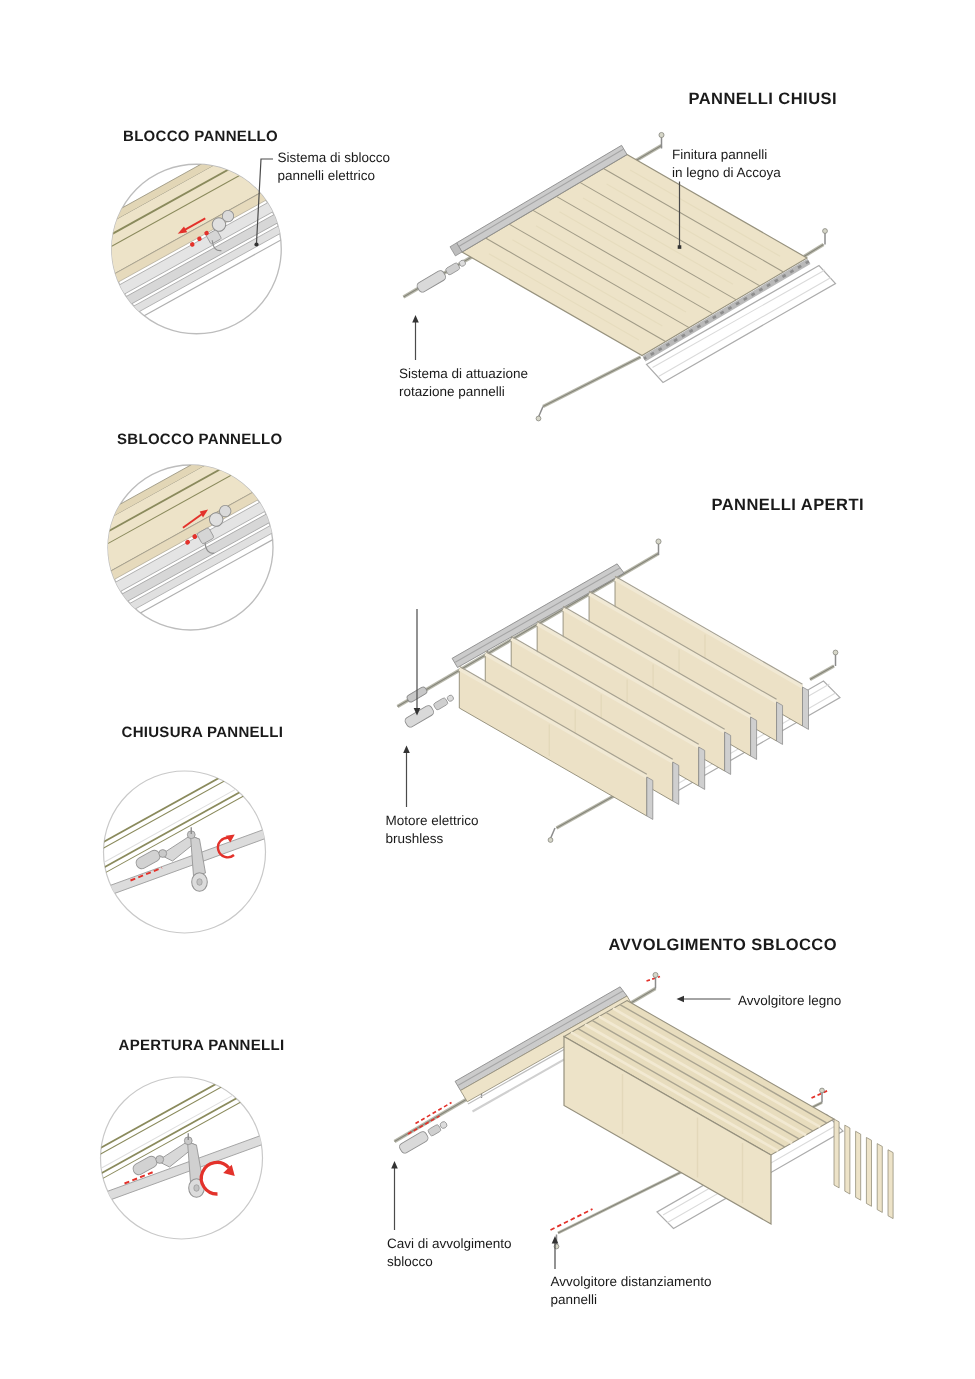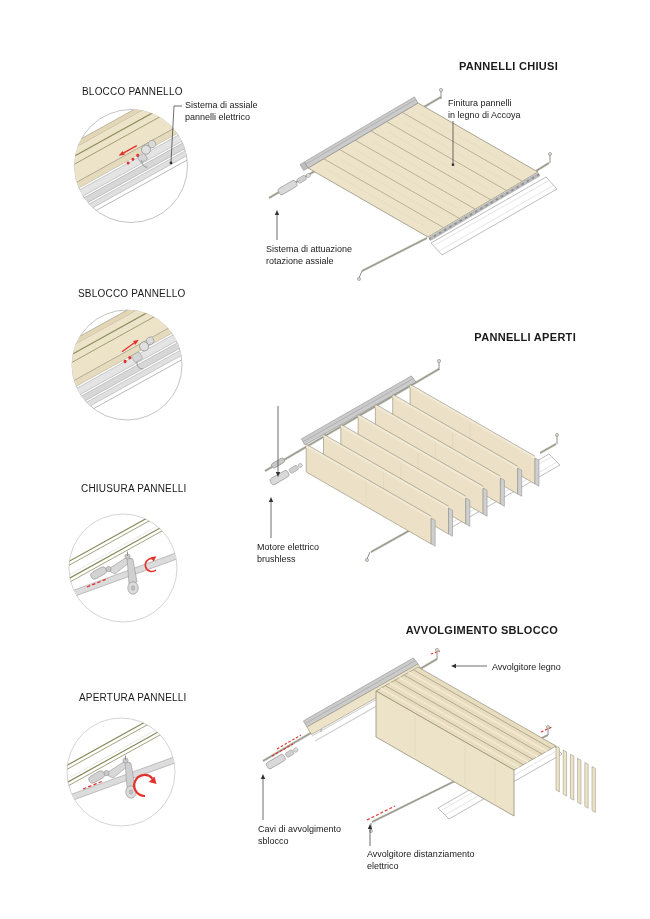--- a/index.html
+++ b/index.html
@@ -1,50 +1,50 @@
 <!DOCTYPE html>
 <html><head>
 <meta charset="utf-8">
 <style>
   html,body{margin:0;padding:0;background:#fff;}
   .page{position:relative;width:650px;height:919px;background:#fff;overflow:hidden;
         font-family:"Liberation Sans",sans-serif;color:#1a1a1a;}
-  .h-left{position:absolute;font-size:10px;font-weight:normal;letter-spacing:.2px;white-space:nowrap;}
+  .h-left{position:absolute;font-size:10px;font-weight:bold;letter-spacing:.2px;white-space:nowrap;}
   .h-sec{position:absolute;font-size:11px;font-weight:bold;letter-spacing:.3px;text-align:right;width:300px;}
   .callout{position:absolute;font-size:9px;line-height:12px;white-space:pre-line;}
   svg{position:absolute;display:block;}
   .ov{pointer-events:none;}
 </style>
 </head>
 <body>
 
 <div class="page">
 
   <div class="h-left" style="left:82px;top:86px">BLOCCO PANNELLO</div>
   <div class="h-left" style="left:78px;top:288px">SBLOCCO PANNELLO</div>
   <div class="h-left" style="left:81px;top:483px">CHIUSURA PANNELLI</div>
   <div class="h-left" style="left:79px;top:692px">APERTURA PANNELLI</div>
 
   <div class="h-sec" style="left:258px;top:60px">PANNELLI CHIUSI</div>
   <div class="h-sec" style="left:276px;top:331px">PANNELLI APERTI</div>
   <div class="h-sec" style="left:258px;top:624px">AVVOLGIMENTO SBLOCCO</div>
 
-  <div class="callout" style="left:185px;top:99px">Sistema di assiale
+  <div class="callout" style="left:185px;top:99px">Sistema di sblocco
 pannelli elettrico</div>
   <div class="callout" style="left:448px;top:97px">Finitura pannelli
 in legno di Accoya</div>
   <div class="callout" style="left:266px;top:243px">Sistema di attuazione
-rotazione assiale</div>
+rotazione pannelli</div>
   <div class="callout" style="left:257px;top:541px">Motore elettrico
 brushless</div>
   <div class="callout" style="left:492px;top:661px">Avvolgitore legno</div>
   <div class="callout" style="left:258px;top:823px">Cavi di avvolgimento
 sblocco</div>
   <div class="callout" style="left:367px;top:848px">Avvolgitore distanziamento
-elettrico</div>
+pannelli</div>
 
   <svg style="left:71px;top:106px" width="120" height="120" viewBox="0 0 120 120">
     <defs>
         <clipPath id="c1">
           <circle cx="60" cy="60" r="56.5"></circle>
         </clipPath>
       </defs>
     <circle cx="60" cy="60" r="56.5" fill="#ffffff" stroke="#bdbdbd" stroke-width="0.9"></circle>
     <g clip-path="url(#c1)">
       <g transform="rotate(-29 60 60)">

